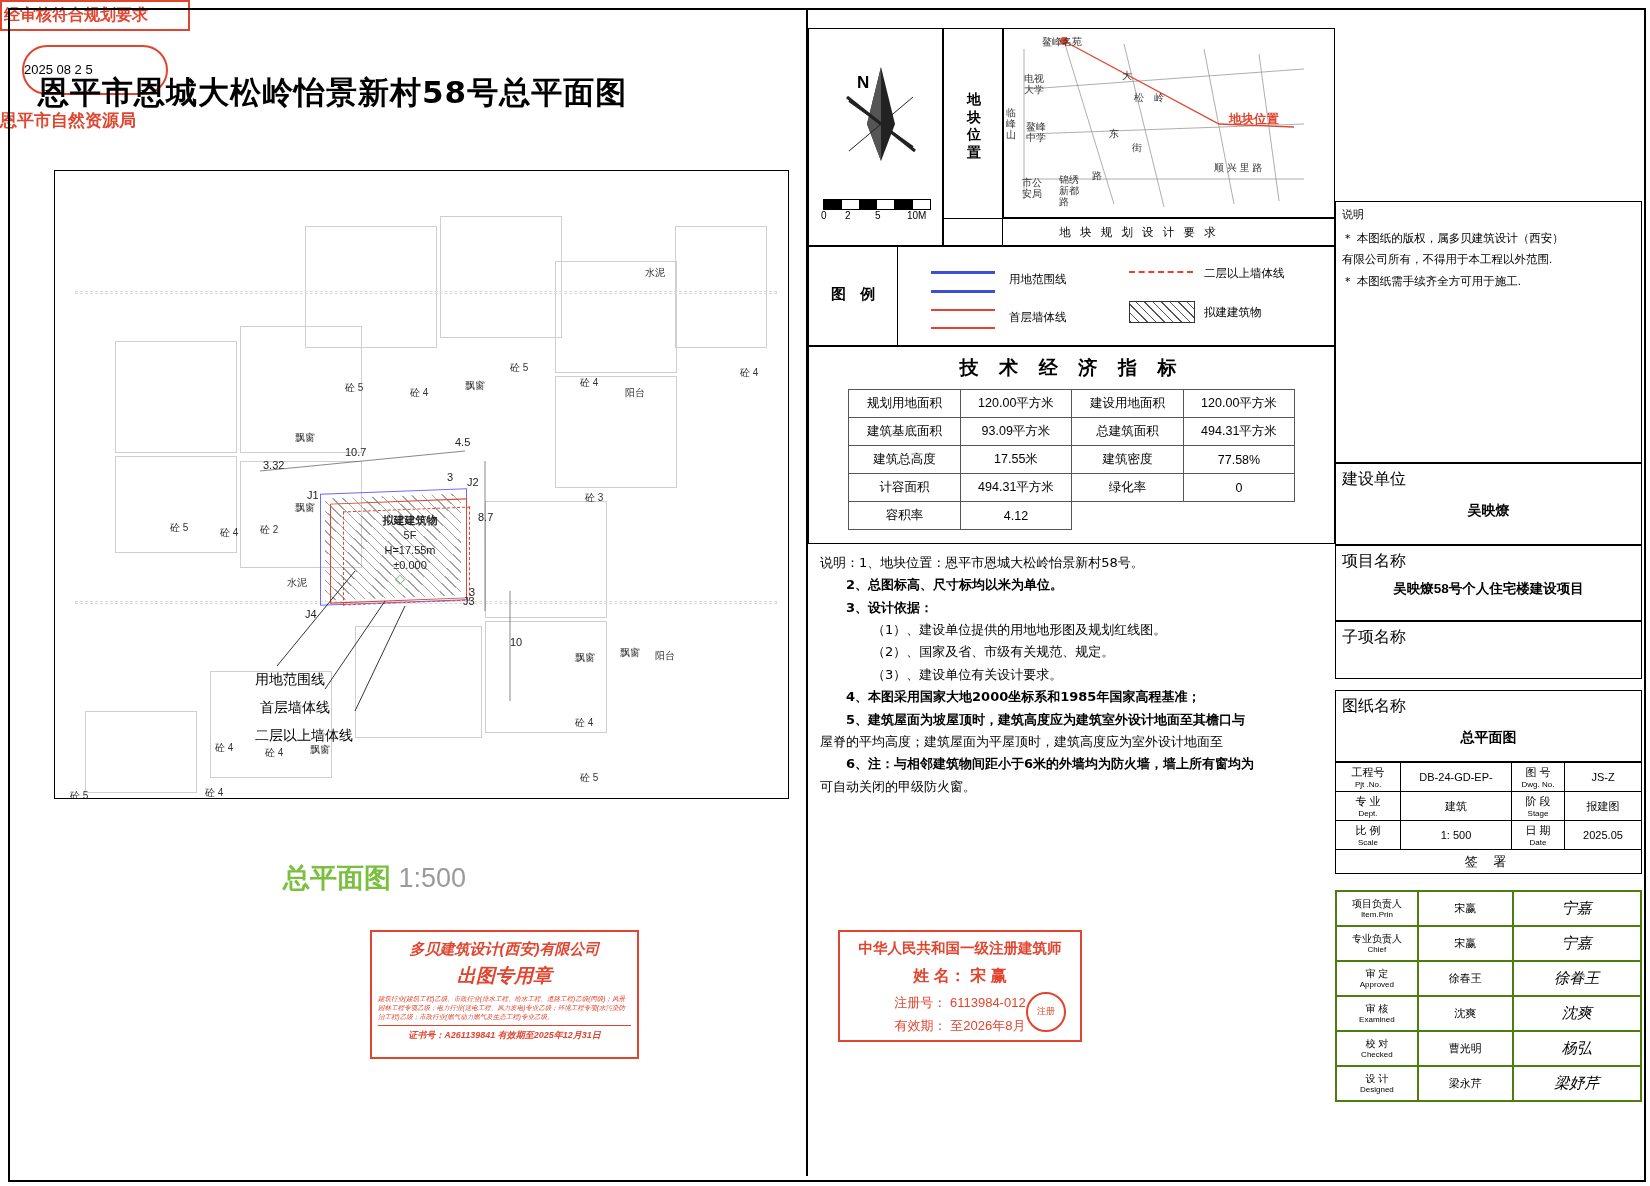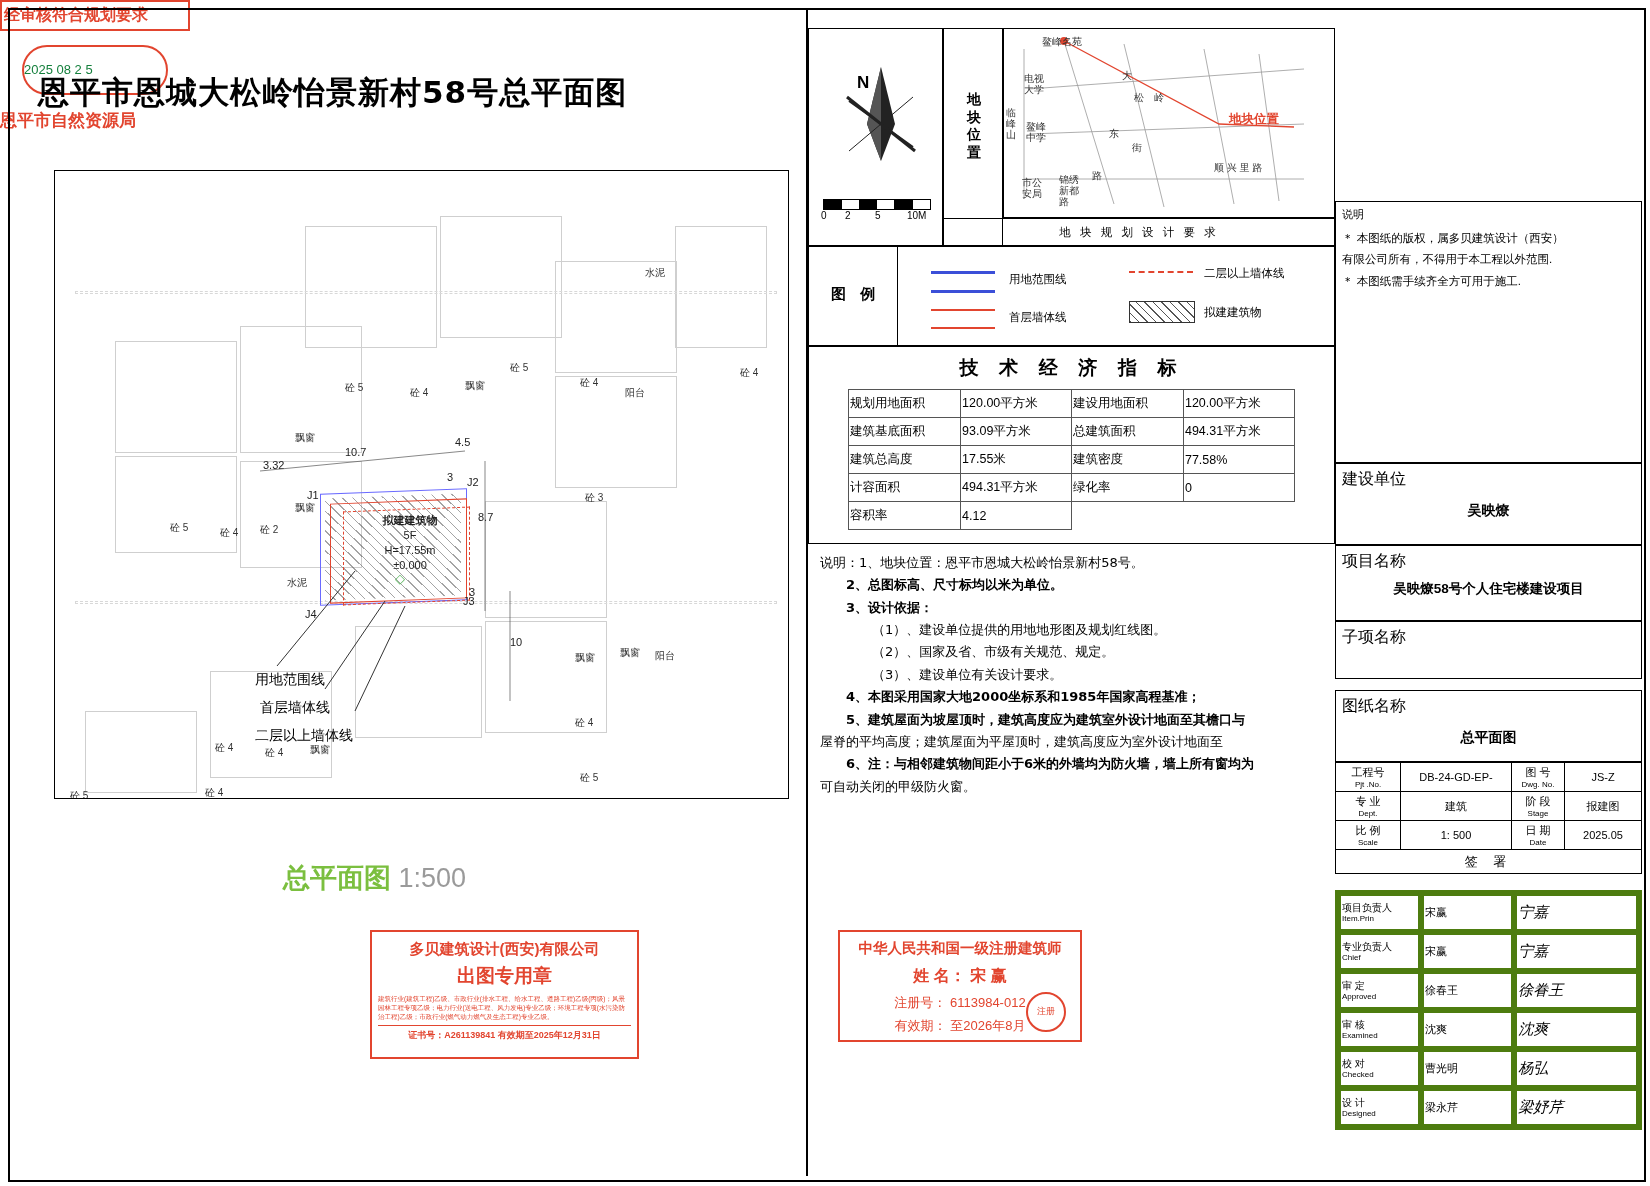--- a/index.html
+++ b/index.html
@@ -21,21 +21,21 @@
      repeating-linear-gradient(45deg, rgba(90,90,90,.55) 0 1px, rgba(255,255,255,0) 1px 7px);}
   .redline{position:absolute;border:1px solid #e2452f;}
   .txt{position:absolute;font-size:10px;color:#333;font-family:"Liberation Sans",sans-serif;}
   .dimtxt{position:absolute;font-size:11px;color:#222;}
   .leadtxt{position:absolute;font-size:14px;color:#000;}
   .ghost{position:absolute;border:1px solid #cfcfcf;}
   .ghost2{position:absolute;border:1px dashed #d8d8d8;}
 
   
   .stamp{position:absolute;border:2px solid #e2452f;color:#e2452f;text-align:center;}
-  .stamp1{left:370px;top:930px;width:265px;height:125px;}
+  .stamp1{left:370px;top:930px;width:265px;height:125px;font-style:italic;}
   .stamp1 .l1{font-size:15px;font-weight:bold;margin-top:8px;}
   .stamp1 .l2{font-size:19px;font-weight:bold;margin-top:4px;}
   .stamp1 .l3{font-size:6.5px;line-height:1.35;margin-top:6px;padding:0 6px;text-align:left;}
   .stamp1 .l4{font-size:9px;font-weight:bold;border-top:1px solid #e2452f;margin:4px 6px 0;padding-top:3px;}
   .stamp2{left:838px;top:930px;width:240px;height:108px;}
   .stamp2 .s1{font-size:14.5px;font-weight:bold;margin-top:7px;}
   .stamp2 .s2{font-size:16px;font-weight:bold;margin-top:8px;}
   .stamp2 .s3{font-size:13px;margin-top:7px;}
   .stamp2 .s4{font-size:13px;margin-top:5px;}
   .seal-circ{position:absolute;right:14px;bottom:8px;width:36px;height:36px;border:2px solid #e2452f;border-radius:50%;font-size:9px;line-height:34px;}
@@ -82,37 +82,37 @@
   .notebox .nt{position:absolute;left:6px;right:6px;top:26px;font-size:11.5px;line-height:1.85;}
 
   .blk-h{position:absolute;left:6px;top:5px;font-size:16px;}
   .blk-v{position:absolute;left:0;right:0;top:38px;text-align:center;font-size:14px;font-weight:bold;}
   .blk-v.small{font-size:13.5px;}
 
   
   .tech{position:absolute;left:808px;top:346px;width:527px;height:198px;border:1px solid #000;box-sizing:border-box;}
   .tech h3{margin:0;padding:8px 0 6px;text-align:center;font-size:19px;letter-spacing:7px;font-family:"DejaVu Sans",sans-serif;}
   table.t{border-collapse:collapse;margin:2px auto 0;width:447px;font-size:12.5px;}
-  table.t td{border:1px solid #555;height:25px;margin-left:34px;}
+  table.t td{border:1px solid #555;height:25px;text-align:center;margin-left:34px;}
   table.t td.k{width:112px;}
   table.t td.v{width:110px;}
 
   .notes{position:absolute;left:820px;top:552px;width:510px;font-size:13px;line-height:1.72;font-family:"DejaVu Sans",sans-serif;}
   .notes p{margin:0;}
   .notes .ind1{padding-left:26px;font-weight:bold;}
   .notes .ind2{padding-left:52px;}
 
   
   .tbl2{position:absolute;left:1335px;top:762px;width:307px;}
   .tbl2 table{border-collapse:collapse;width:307px;font-size:11px;}
   .tbl2 td{border:1px solid #000;height:26px;text-align:center;}
   .sign-h{text-align:center;font-size:13px;letter-spacing:6px;height:24px;line-height:24px;border:1px solid #000;border-top:none;box-sizing:border-box;}
   .tbl3{position:absolute;left:1335px;top:890px;width:307px;}
   .tbl3 table{border-collapse:collapse;width:307px;font-size:11px;}
-  .tbl3 td{border:6px solid #4d7c0f;height:31px;}
+  .tbl3 td{border:2px solid #4d7c0f;height:31px;text-align:center;}
   .tbl3 td.r1{width:80px;font-size:10px;line-height:1.15;}
   .tbl3 td.r2{width:95px;}
   .tbl3 td.r3{width:130px;font-family:"DejaVu Serif",serif;font-style:italic;font-size:15px;}
   .sub{font-size:8px;display:block;}
 </style>
 </head>
 <body>
 
 <div id="sheet">
   <div class="frame"></div>
@@ -231,21 +231,21 @@
     </div>
     <div class="s4">
       <span>有效期：</span>
       <span>至2026年8月</span>
     </div>
     <div class="seal-circ">注册</div>
   </div>
 
   <div class="stamp3">
     <div class="top" style="color:#e2452f;">经审核符合规划要求</div>
-    <div class="mid" style="color:#15803d;border-radius:25px;">2025 08 2 5</div>
+    <div class="mid" style="color:#000000;border-radius:25px;">2025 08 2 5</div>
     <div class="bot" style="color:#e2452f;">恩平市自然资源局</div>
   </div>
 
   <div class="rbox compass">
     <div class="n">N</div>
     <svg width="135" height="160" style="position:absolute;left:0;top:0;">
       <polygon points="72,38 86,95 72,132 58,95" fill="#222"></polygon>
       <polygon points="72,38 72,132 58,95" fill="#555"></polygon>
       <polygon points="40,72 104,118" stroke="#222" stroke-width="2" fill="none"></polygon>
       <line x1="38" y1="68" x2="106" y2="122" stroke="#222" stroke-width="3"></line>

